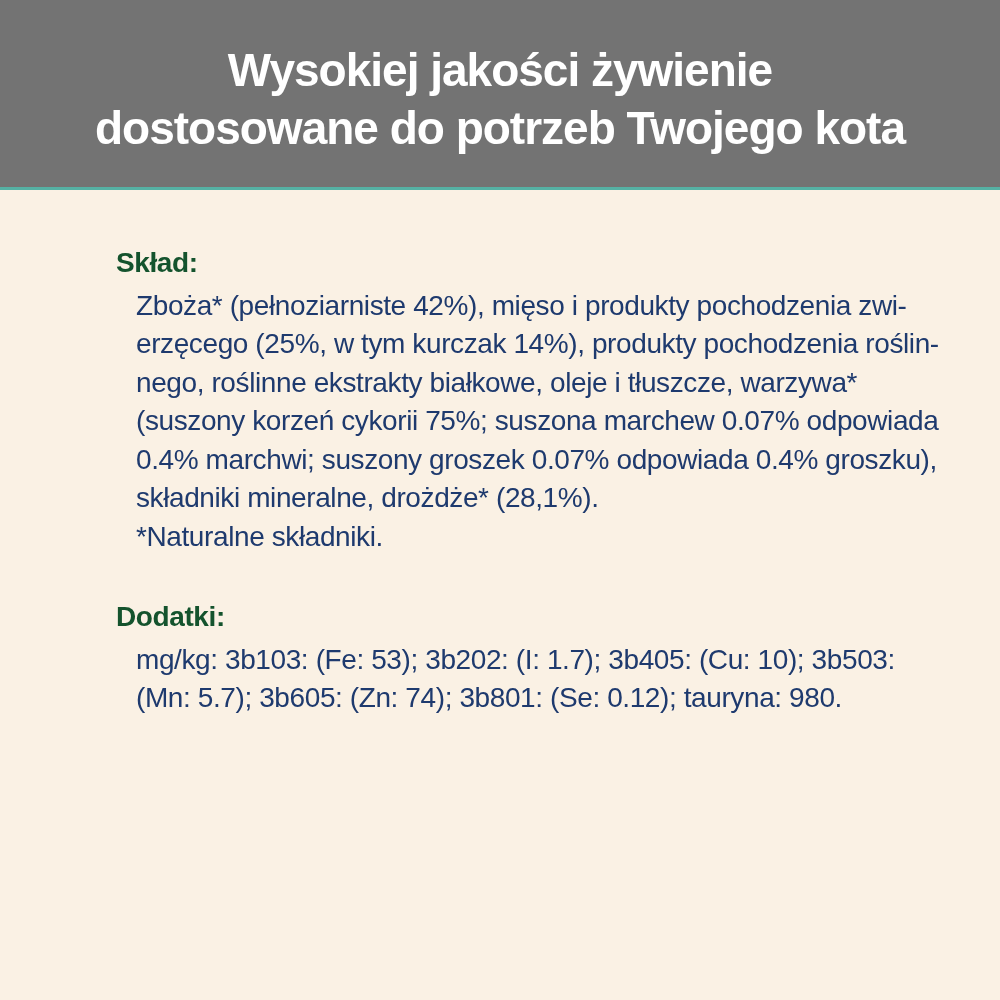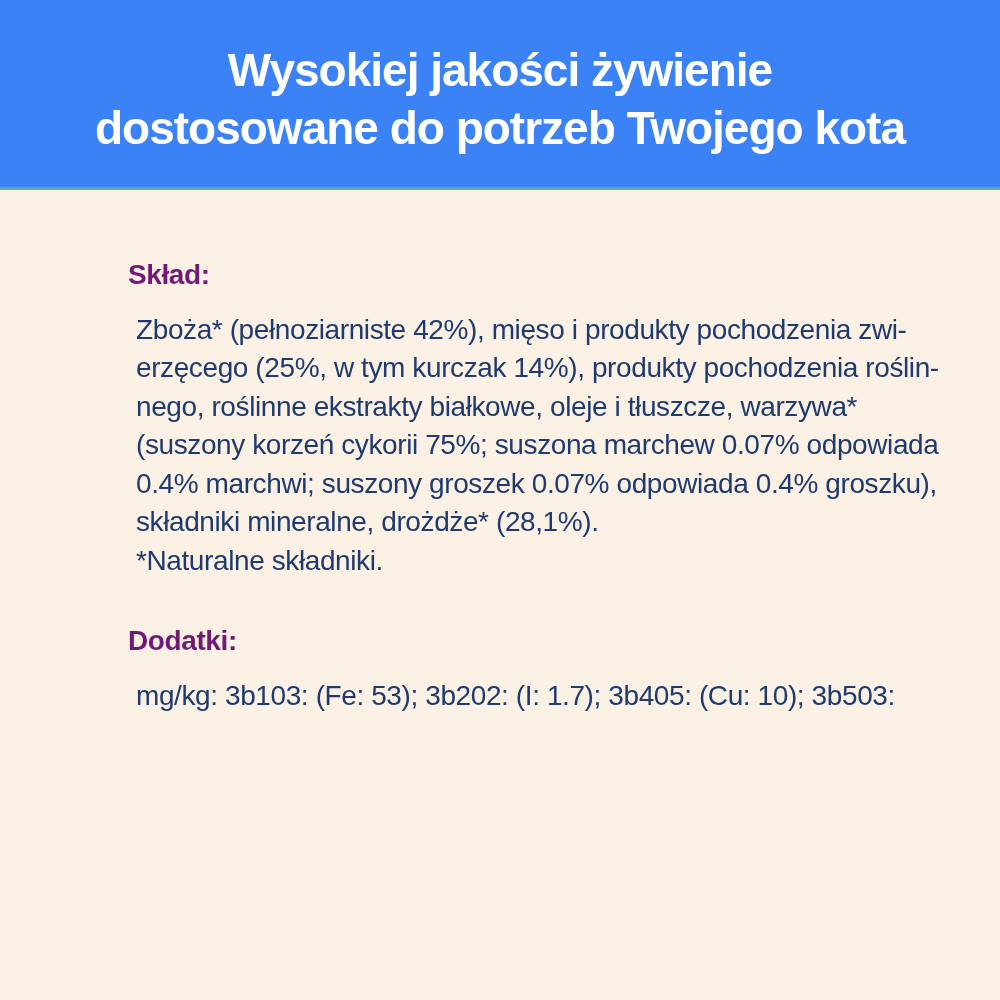--- a/index.html
+++ b/index.html
@@ -8,21 +8,21 @@
     width: 1000px;
     height: 1000px;
     overflow: hidden;
     background: #faf1e4;
     font-family: "Liberation Sans", sans-serif;
   }
   .header {
     box-sizing: border-box;
     width: 1000px;
     height: 190px;
-    background: #3b82f6;
+    background: #737373;
     border-bottom: 3px solid #55b1a4;
     display: flex;
     flex-direction: column;
     align-items: center;
     justify-content: center;
   }
   .title-block {
     margin-top: 10px;
     text-align: center;
   }
@@ -33,22 +33,22 @@
     line-height: 58px;
     letter-spacing: -1px;
     white-space: nowrap;
   }
   .content {
     box-sizing: border-box;
     padding: 50px 30px 0 112px;
     color: #1e3a6e;
   }
   .sec h2 {
-    margin: 16px;
-    color: #701a75;
+    margin: 4px;
+    color: #14532d;
     font-size: 28px;
     font-weight: 700;
     line-height: 38.5px;
     letter-spacing: -0.4px;
     white-space: nowrap;
   }
   .ln {
     font-size: 28px;
     font-weight: 400;
     line-height: 38.5px;
@@ -78,16 +78,17 @@
     <div class="ln">nego, roślinne ekstrakty białkowe, oleje i tłuszcze, warzywa*</div>
     <div class="ln">(suszony korzeń cykorii 75%; suszona marchew 0.07% odpowiada</div>
     <div class="ln">0.4% marchwi; suszony groszek 0.07% odpowiada 0.4% groszku),</div>
     <div class="ln">składniki mineralne, drożdże* (28,1%).</div>
     <div class="ln">*Naturalne składniki.</div>
   </section>
 
   <section class="sec sec-gap-lg">
     <h2>Dodatki:</h2>
     <div class="ln">mg/kg: 3b103: (Fe: 53); 3b202: (I: 1.7); 3b405: (Cu: 10); 3b503:</div>
+    <div class="ln">(Mn: 5.7); 3b605: (Zn: 74); 3b801: (Se: 0.12); tauryna: 980.</div>
   </section>
 
 
 </div>
 
 </body></html>

